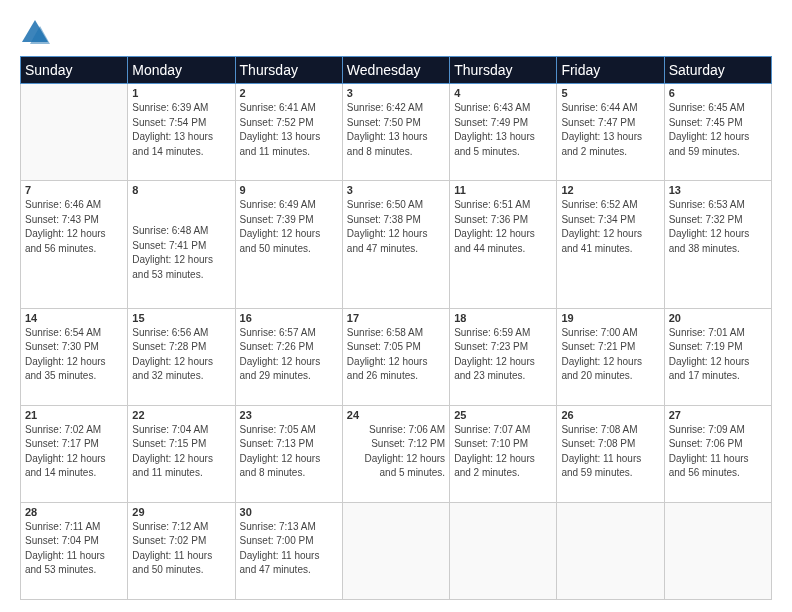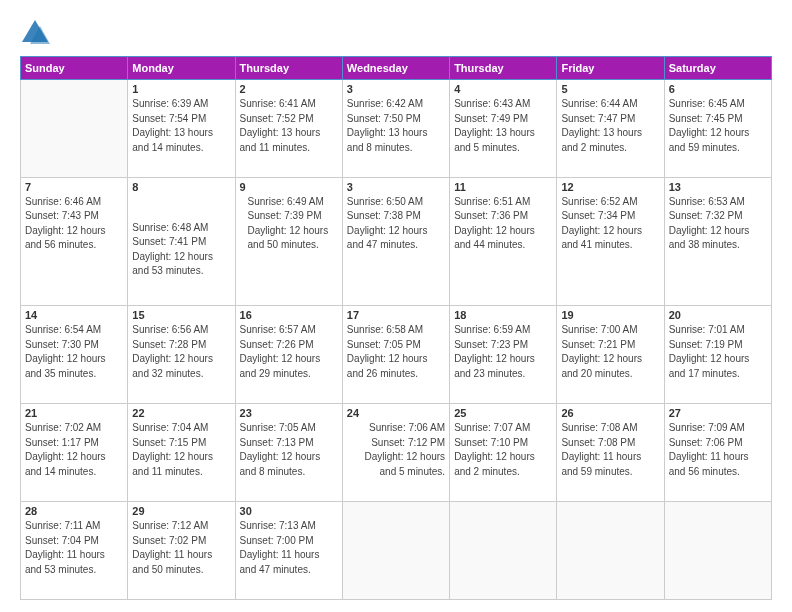--- a/index.html
+++ b/index.html
@@ -55,24 +55,24 @@
       color: #555;
     }
     .calendar {
       flex: 1;
       border: 1px solid #ccc;
       border-collapse: collapse;
       width: 100%;
       table-layout: fixed;
     }
     .calendar th {
-      background: #a21caf;
+      background: #0f172a;
       color: #fff;
-      font-size: 11px;
-      font-weight: bold;
+      font-size: 14px;
+      font-weight: normal;
       padding: 5px 4px;
       text-align: left;
       border: 1px solid #5090cc;
     }
     .calendar td {
       vertical-align: top;
       padding: 3px 4px;
       border: 1px solid #ccc;
       font-size: 9.5px;
       color: #333;
@@ -183,21 +183,21 @@
           </td>
           <td>
             <span class="day-num">8</span>
             <div class="day-info" style="white-space: pre-line; margin-top: 28px;">Sunrise: 6:48 AM
 Sunset: 7:41 PM
 Daylight: 12 hours
 and 53 minutes.</div>
           </td>
           <td>
             <span class="day-num">9</span>
-            <div class="day-info" style="white-space: pre-line; margin-left: 8px;">Sunrise: 6:49 AM
+            <div class="day-info" style="white-space: pre-line;">Sunrise: 6:49 AM
 Sunset: 7:39 PM
 Daylight: 12 hours
 and 50 minutes.</div>
           </td>
           <td>
             <span class="day-num">3</span>
             <div class="day-info" style="white-space: pre-line;">Sunrise: 6:50 AM
 Sunset: 7:38 PM
 Daylight: 12 hours
 and 47 minutes.</div>
@@ -272,21 +272,21 @@
             <div class="day-info" style="white-space: pre-line;">Sunrise: 7:01 AM
 Sunset: 7:19 PM
 Daylight: 12 hours
 and 17 minutes.</div>
           </td>
         </tr>
         <tr>
           <td>
             <span class="day-num">21</span>
             <div class="day-info" style="white-space: pre-line;">Sunrise: 7:02 AM
-Sunset: 1:17 PM
+Sunset: 7:17 PM
 Daylight: 12 hours
 and 14 minutes.</div>
           </td>
           <td>
             <span class="day-num">22</span>
             <div class="day-info" style="white-space: pre-line;">Sunrise: 7:04 AM
 Sunset: 7:15 PM
 Daylight: 12 hours
 and 11 minutes.</div>
           </td>

